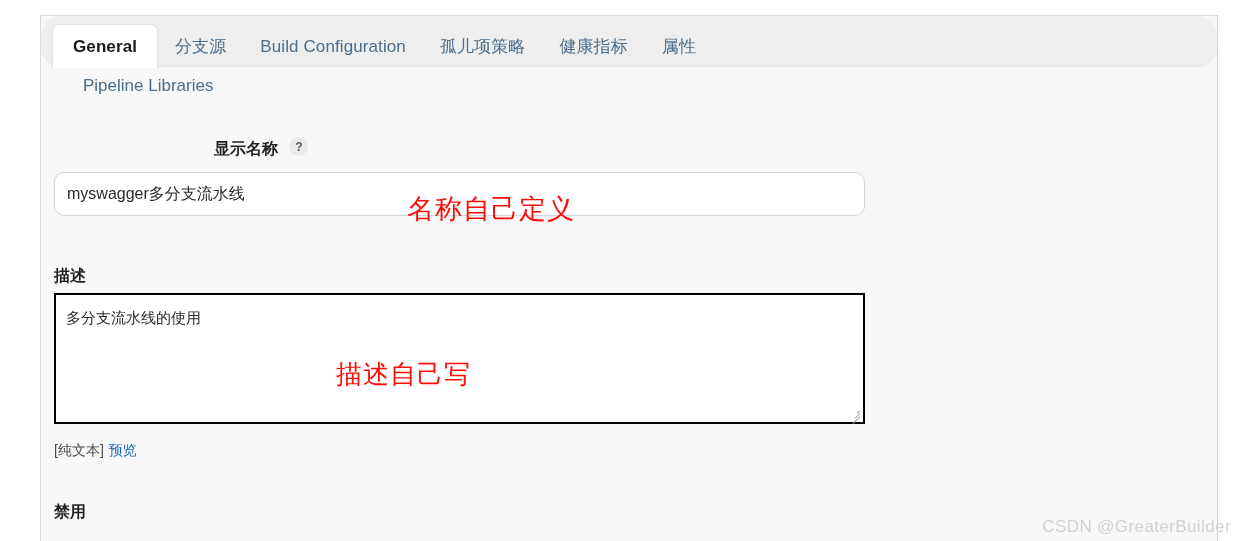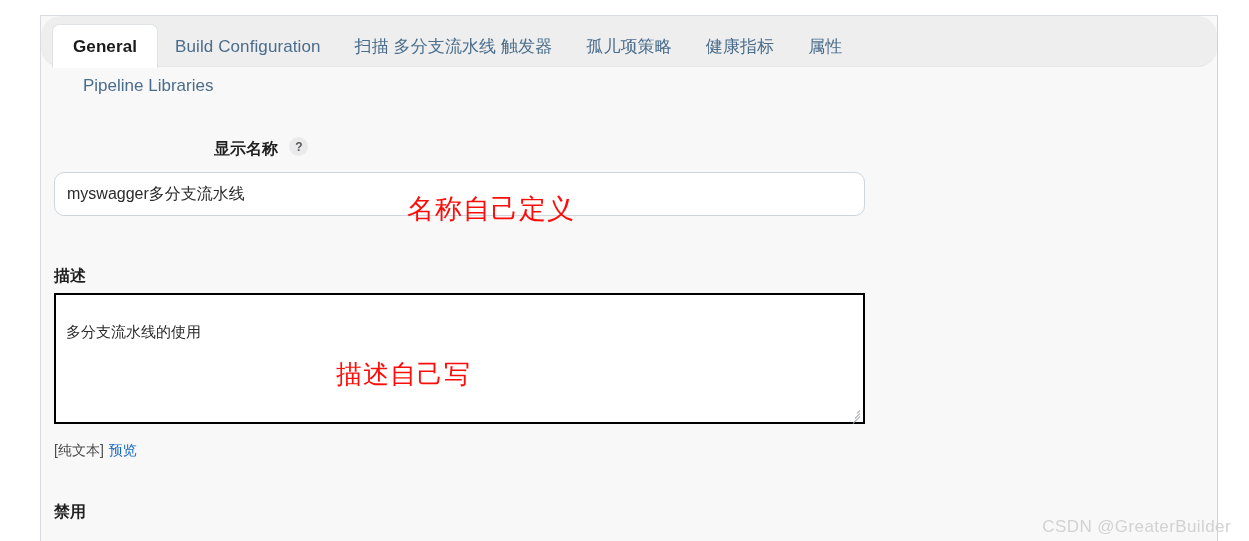--- a/index.html
+++ b/index.html
@@ -146,21 +146,21 @@
   .textarea-box textarea {
     width: 100%;
     height: 100%;
     border: none;
     outline: none;
     resize: none;
     background: transparent;
     font-family: "Liberation Sans", "DejaVu Sans", sans-serif;
     font-size: 15px;
     color: #2b2b2b;
-    padding: 26px 10px;
+    padding: 12px 10px;
     box-sizing: border-box;
     line-height: 1.4;
   }
   .resize-grip {
     position: absolute;
     right: 2px;
     bottom: 2px;
     width: 13px;
     height: 13px;
     cursor: nwse-resize;
@@ -235,22 +235,22 @@
 </head>
 <body>
 
 <div id="screen">
 
   <div class="panel">
 
     <div class="tabbar">
       <div class="tabs-row">
         <div class="tab active">General</div>
+        <div class="tab">分支源</div>
         <div class="tab">Build Configuration</div>
-        <div class="tab">扫描 多分支流水线 触发器</div>
         <div class="tab">孤儿项策略</div>
         <div class="tab">健康指标</div>
         <div class="tab">属性</div>
       </div>
     </div>
 
     <div class="tabs-row2">
       <div class="tab2">Pipeline Libraries</div>
     </div>
 

